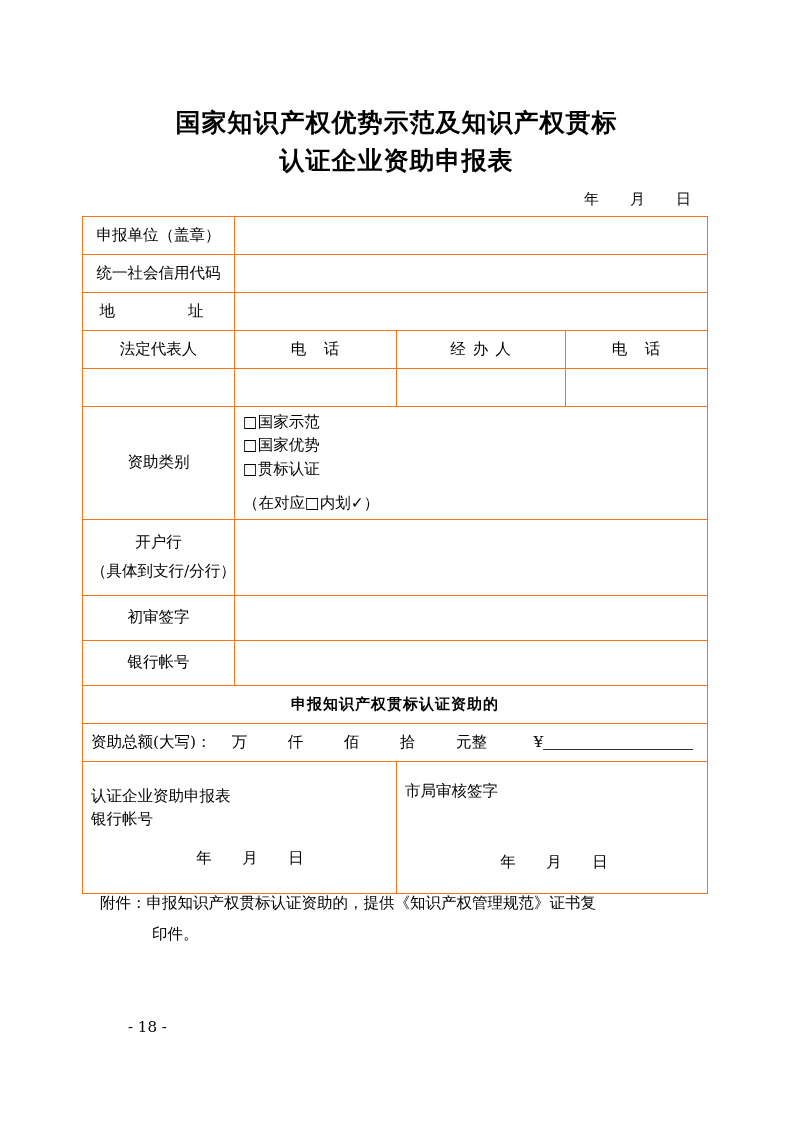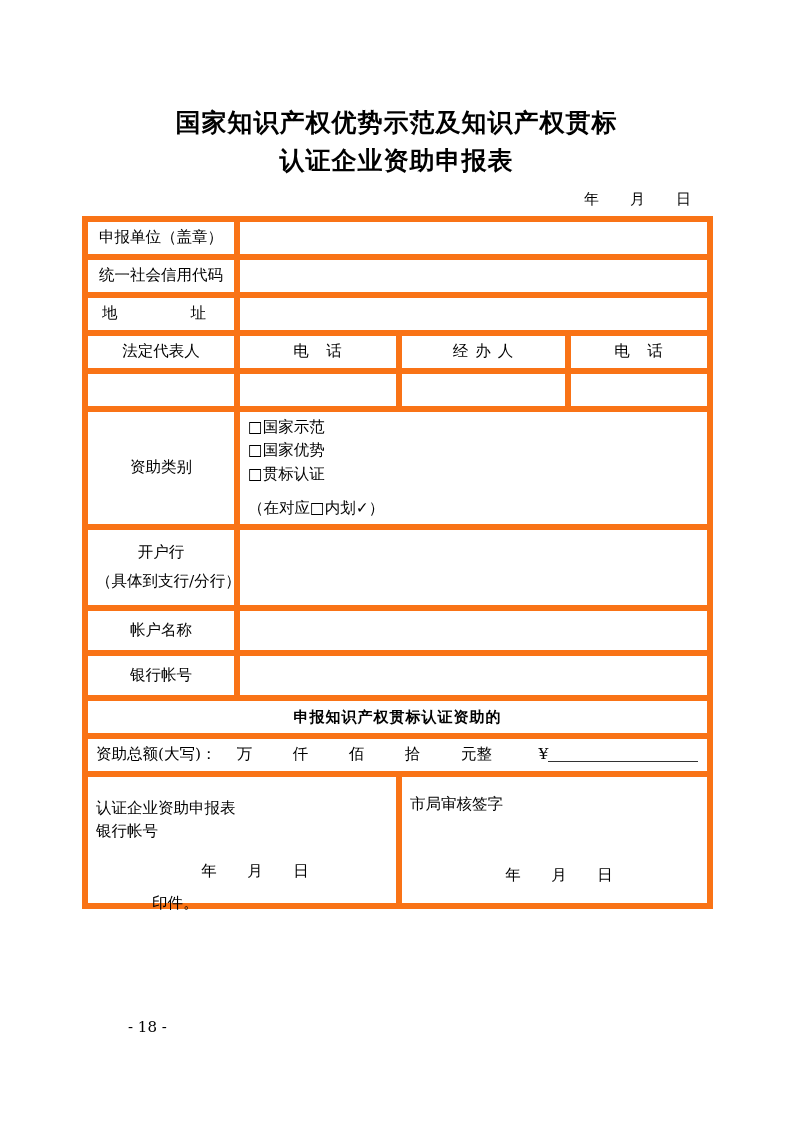--- a/index.html
+++ b/index.html
@@ -56,21 +56,21 @@
   .form-table {
     position: absolute;
     top: 216px;
     left: 82px;
     width: 625px;
     border-collapse: collapse;
     table-layout: fixed;
     font-size: 15.5px;
   }
   .form-table td {
-    border: 6px solid #f97316;
+    border: 1px solid #f97316;
     padding: 4px 8px;
     vertical-align: middle;
     line-height: 1.5;
     margin-left: 47px;
   }
   .lbl {
     text-align: center;
     white-space: nowrap;
   }
   .val { }
@@ -246,21 +246,21 @@
       <tr class="h-bank">
         <td class="lbl">
           <div class="bank-label-stack">
             <div>开户行</div>
             <div>（具体到支行/分行）</div>
           </div>
         </td>
         <td class="val" colspan="3"></td>
       </tr>
       <tr class="h-acct">
-        <td class="lbl">帐户名称</td>
+        <td class="lbl">初审签字</td>
         <td class="val" colspan="3"></td>
       </tr>
       <tr class="h-acct">
         <td class="lbl">银行帐号</td>
         <td class="val" colspan="3"></td>
       </tr>
       <tr class="h-note">
         <td class="note-cell" colspan="4">申报知识产权贯标认证资助的</td>
       </tr>
       <tr class="h-total">
@@ -276,18 +276,19 @@
         </td>
         <td class="sign-cell" colspan="2">
           <div>市局审核签字</div>
           <div class="sign-date right" style="margin-top:48px;"><span class="dchar">年</span><span class="dchar">月</span><span class="dchar">日</span></div>
         </td>
       </tr>
     </tbody>
   </table>
 
   <div class="footnote">
+    <div>附件：申报知识产权贯标认证资助的，提供《知识产权管理规范》证书复</div>
     <div class="ind">印件。</div>
   </div>
 
   <div class="page-number">- 18 -</div>
 
 </div>
 
 </body></html>

